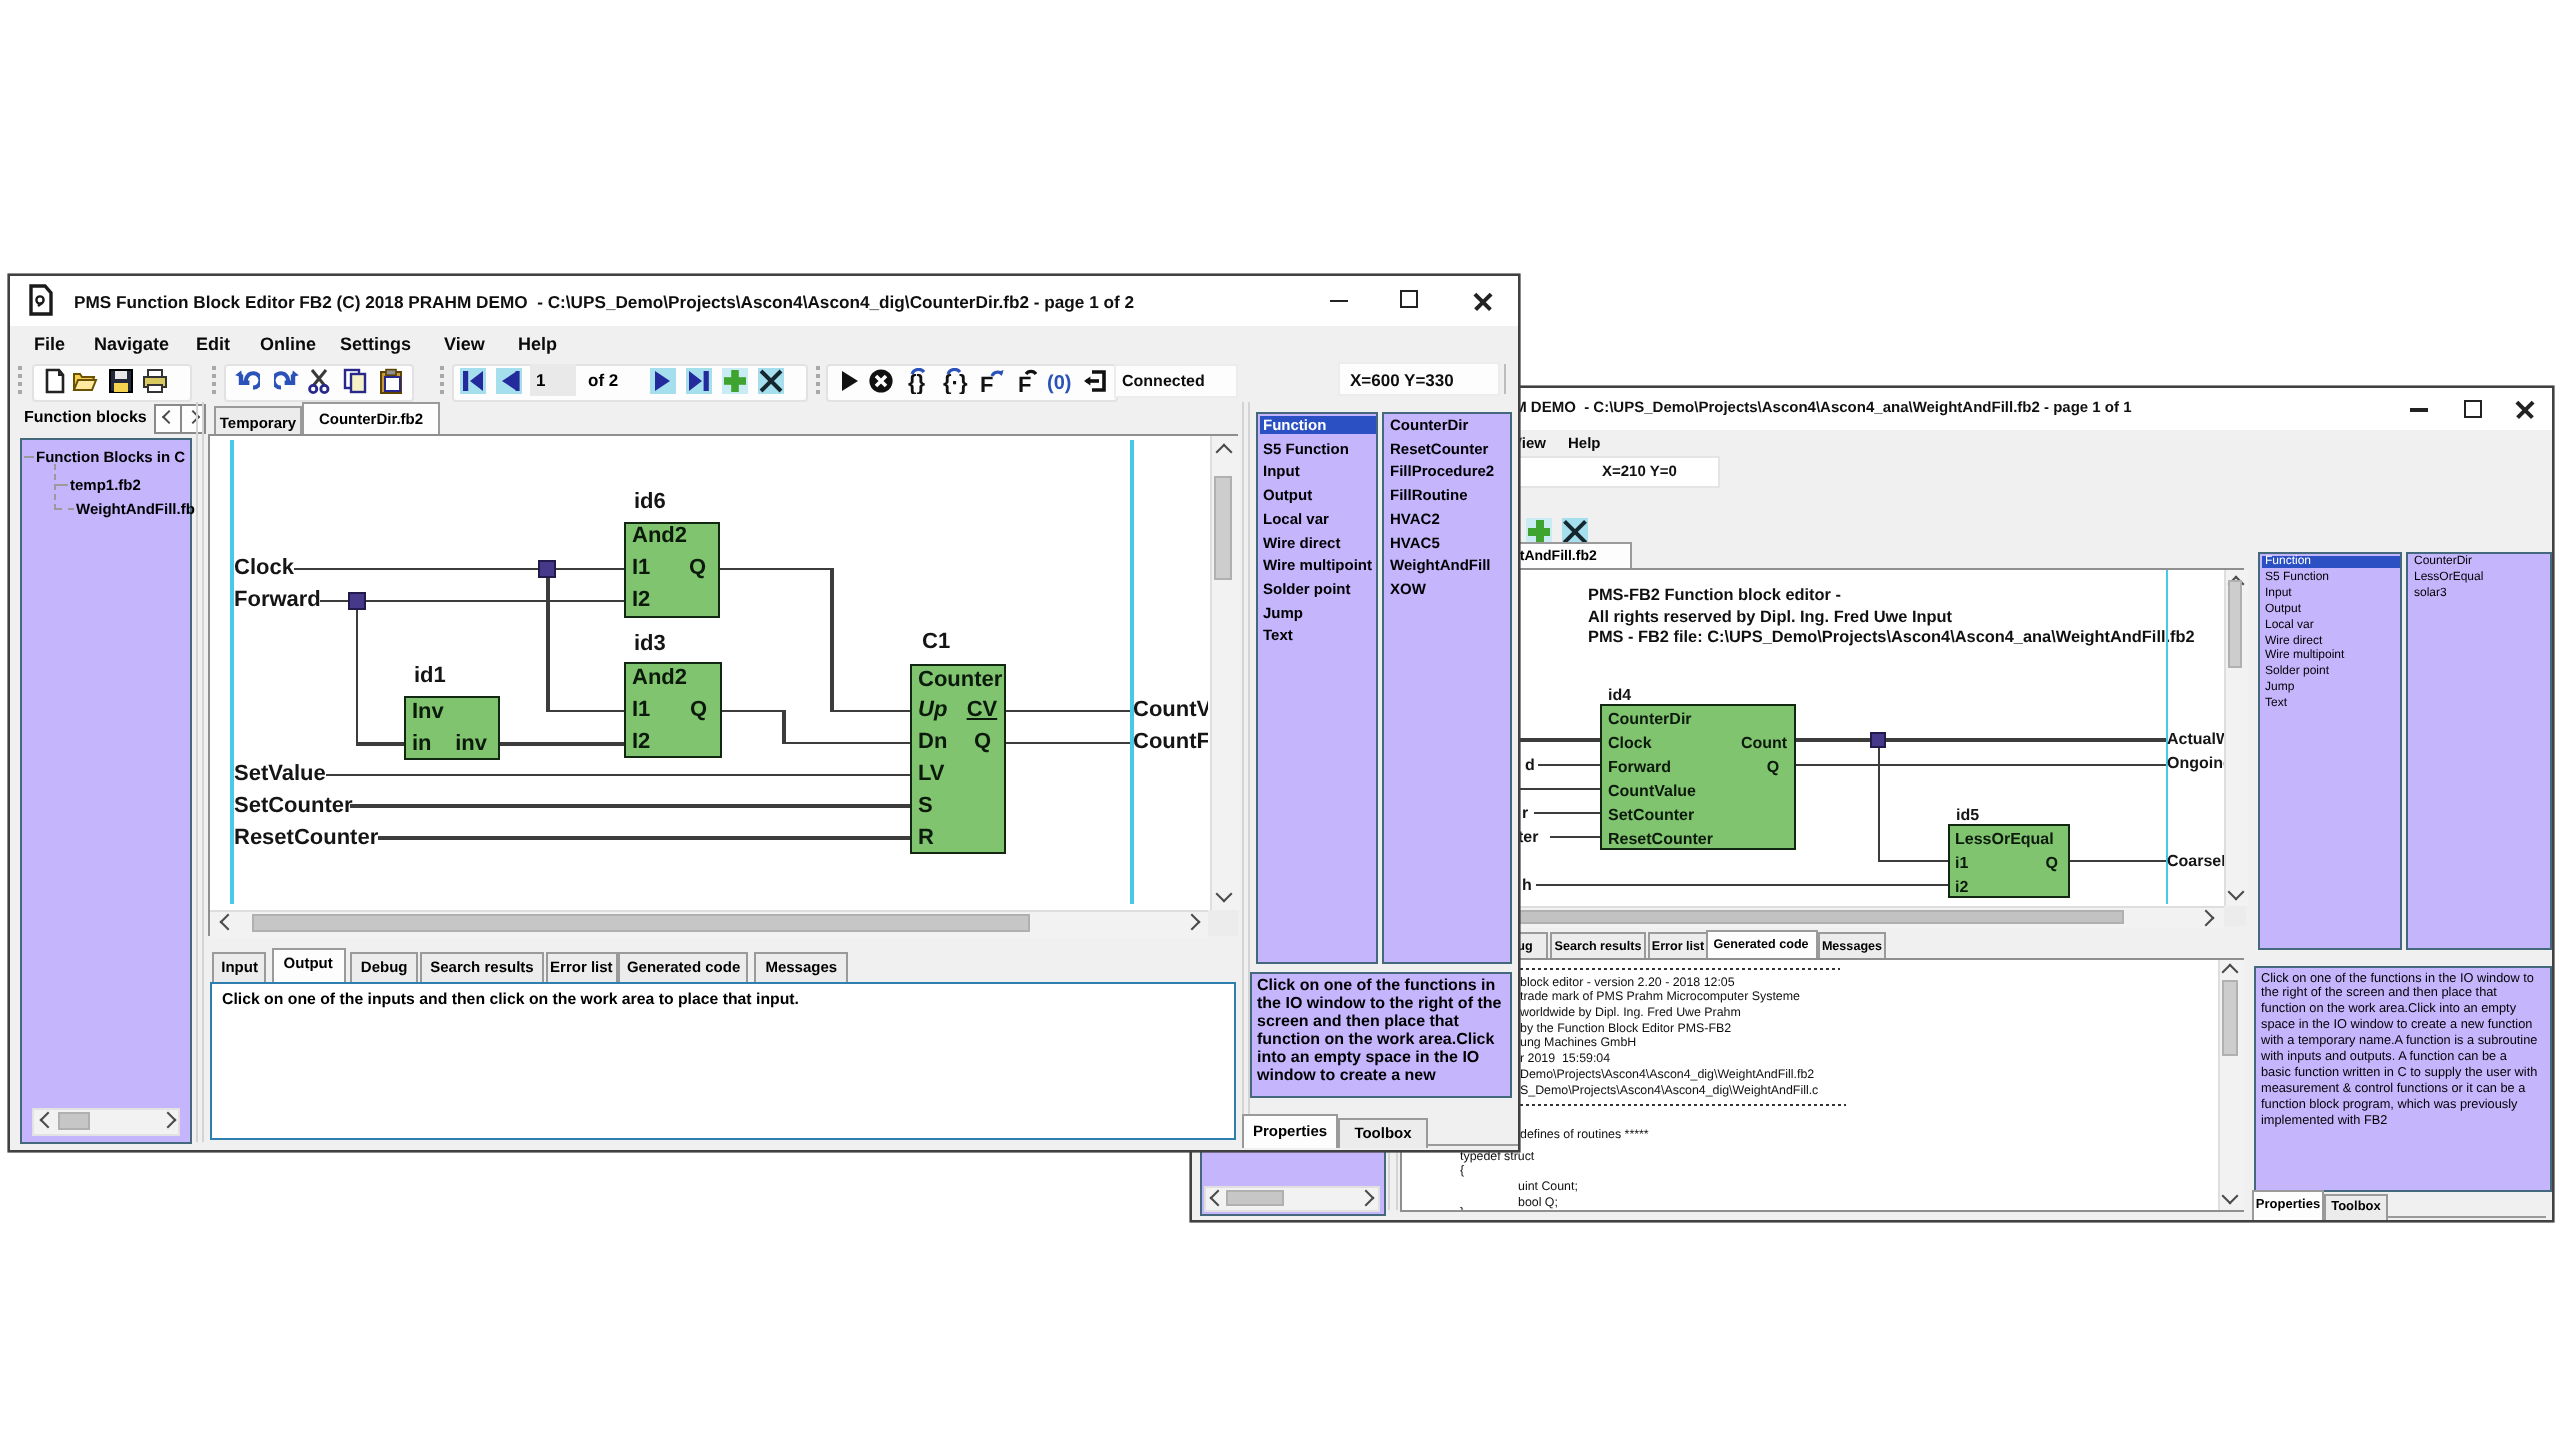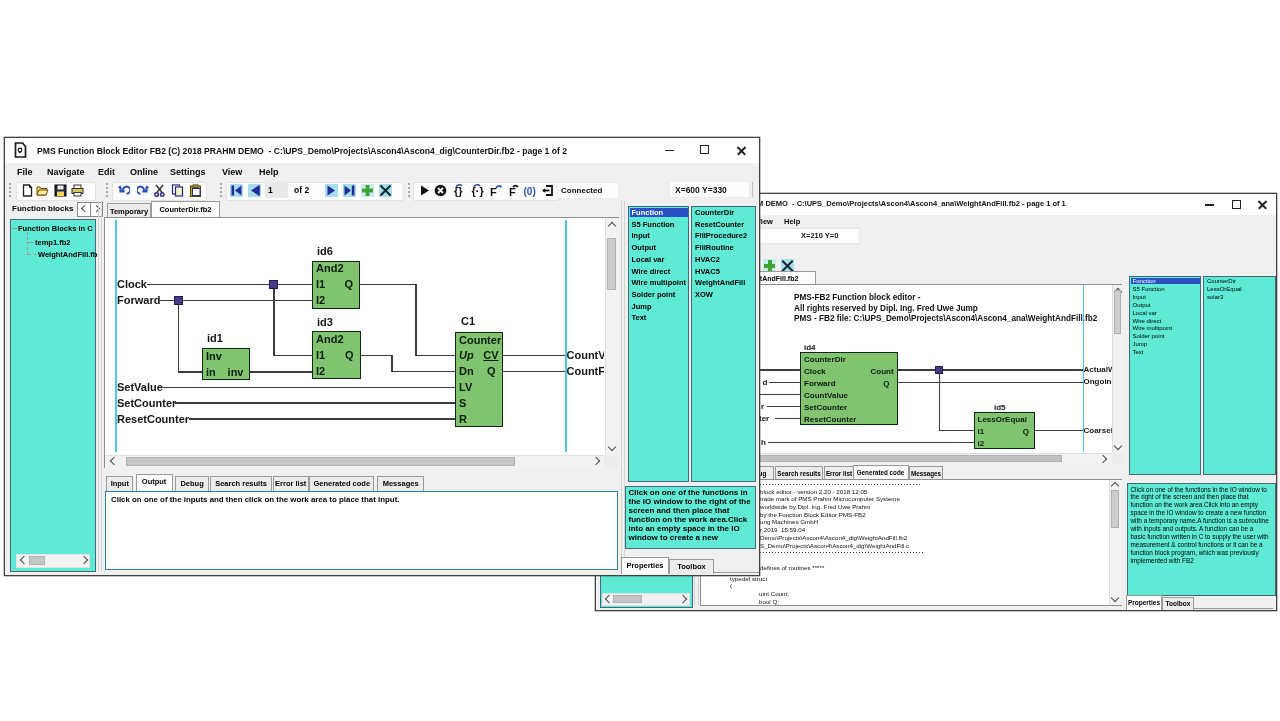--- a/index.html
+++ b/index.html
@@ -11,21 +11,21 @@
 .v{position:absolute;background:#3c3c3c;width:1.6px;}
 .blk{position:absolute;background:#80c46f;border:1.8px solid #122712;box-sizing:border-box;}
 .blk span{position:absolute;white-space:nowrap;color:#0b1a0b;}
 .jn{position:absolute;background:#46398a;border:1px solid #201a4d;box-sizing:border-box;width:8px;height:8px;}
 .cy{position:absolute;background:#49c9e8;width:1.5px;}
 .lbl{position:absolute;white-space:nowrap;color:#151515;}
 .sb{position:absolute;background:#f2f2f2;}
 .sbt{position:absolute;background:#cdcdcd;border:1px solid #b0b0b0;box-sizing:border-box;}
 .ch{position:absolute;width:5px;height:5px;border-right:1.6px solid #4a4a4a;border-bottom:1.6px solid #4a4a4a;}
 .chr{transform:rotate(-45deg);} .chl{transform:rotate(135deg);} .chu{transform:rotate(-135deg);} .chd{transform:rotate(45deg);}
-.lst{position:absolute;background:#5eead4;border:1px solid #44687c;}
+.lst{position:absolute;background:#c4b5fd;border:1px solid #44687c;}
 .li{position:absolute;white-space:nowrap;color:#000;}
 .sel{background:#2a50c4;color:#fff;}
 .tab{position:absolute;background:#ececec;border:1px solid #9a9a9a;border-bottom:none;text-align:center;color:#000;}
 .tabsel{background:#fdfdfd;}
 .mi{position:absolute;font-weight:700;color:#0a0a0a;}
 .grp{position:absolute;background:#fdfdfd;border:1px solid #e2e2e2;border-radius:2px;}
 .dots{position:absolute;width:1px;border-left:2px dotted #a8a8a8;}
 .ic{position:absolute;width:13px;height:13px;}
 .ctext{position:absolute;white-space:nowrap;color:#101010;}
 </style>
@@ -59,21 +59,21 @@
 <div class="ic" style="left:184.5px;top:65px;background:#a5dfee;">
  <div class="a" style="left:-1px;top:5.5px;width:15px;height:2.2px;background:#15262e;transform:rotate(45deg);"></div>
  <div class="a" style="left:-1px;top:5.5px;width:15px;height:2.2px;background:#15262e;transform:rotate(-45deg);"></div>
 </div>
 
 <div class="tab tabsel" style="left:132px;top:76.5px;width:75.5px;height:14px;font:700 7px 'Liberation Sans',sans-serif;line-height:14px;text-align:left;padding-left:10px;">WeightAndFill.fb2</div>
 
 <div class="a" style="left:104px;top:90px;width:422px;height:178px;background:#fff;border:1px solid #8f8f8f;">
  <div class="a" style="left:0px;top:0px;width:410.5px;height:166.5px;overflow:hidden;">
   <div class="ctext" style="left:93px;top:8px;font:700 8.2px 'Liberation Sans',sans-serif;">PMS-FB2 Function block editor -</div>
-  <div class="ctext" style="left:93px;top:18.5px;font:700 8.2px 'Liberation Sans',sans-serif;">All rights reserved by Dipl. Ing. Fred Uwe Jump</div>
+  <div class="ctext" style="left:93px;top:18.5px;font:700 8.2px 'Liberation Sans',sans-serif;">All rights reserved by Dipl. Ing. Fred Uwe Input</div>
   <div class="ctext" style="left:93px;top:29px;font:700 8.2px 'Liberation Sans',sans-serif;">PMS - FB2 file: C:\UPS_Demo\Projects\Ascon4\Ascon4_ana\WeightAndFill.fb2</div>
   <div class="cy" style="left:381.5px;top:0;height:167px;"></div>
 
   <div class="h" style="left:50px;top:84.4px;width:49px;"></div>
   <div class="h" style="left:68px;top:96.5px;width:31px;"></div>
   <div class="h" style="left:50px;top:108.6px;width:49px;"></div>
   <div class="h" style="left:66px;top:120.7px;width:33px;"></div>
   <div class="h" style="left:74px;top:132.8px;width:25px;"></div>
   <div class="h" style="left:67px;top:156.9px;width:206.5px;"></div>
 
@@ -94,21 +94,21 @@
    <span style="left:3px;top:1.5px;">CounterDir</span>
    <span style="left:3px;top:13.6px;">Clock</span>
           <span style="right:3px;top:13.6px;">Count</span>
    <span style="left:3px;top:25.7px;">Forward</span>
           <span style="right:7px;top:25.7px;">Q</span>
    <span style="left:3px;top:37.8px;">CountValue</span>
    <span style="left:3px;top:49.9px;">SetCounter</span>
    <span style="left:3px;top:62px;">ResetCounter</span>
   </div>
 
-  <div class="lbl" style="left:277px;top:117.5px;font:700 8px 'Liberation Sans',sans-serif;margin-left:16px;">id5</div>
+  <div class="lbl" style="left:277px;top:117.5px;font:700 8px 'Liberation Sans',sans-serif;">id5</div>
   <div class="blk" style="left:272.5px;top:127.1px;width:61.5px;height:36.7px;font:700 8px 'Liberation Sans',sans-serif;">
    <span style="left:3px;top:1.5px;">LessOrEqual</span>
    <span style="left:3px;top:13.7px;">i1</span>
           <span style="right:5px;top:13.7px;">Q</span>
    <span style="left:3px;top:25.9px;">i2</span>
   </div>
 
   <div class="lbl" style="left:382.5px;top:80.2px;font:700 8px 'Liberation Sans',sans-serif;">ActualWeight</div>
   <div class="lbl" style="left:382.5px;top:92.3px;font:700 8px 'Liberation Sans',sans-serif;">Ongoing</div>
   <div class="lbl" style="left:382.5px;top:140.5px;font:700 8px 'Liberation Sans',sans-serif;">CoarseFeed</div>

